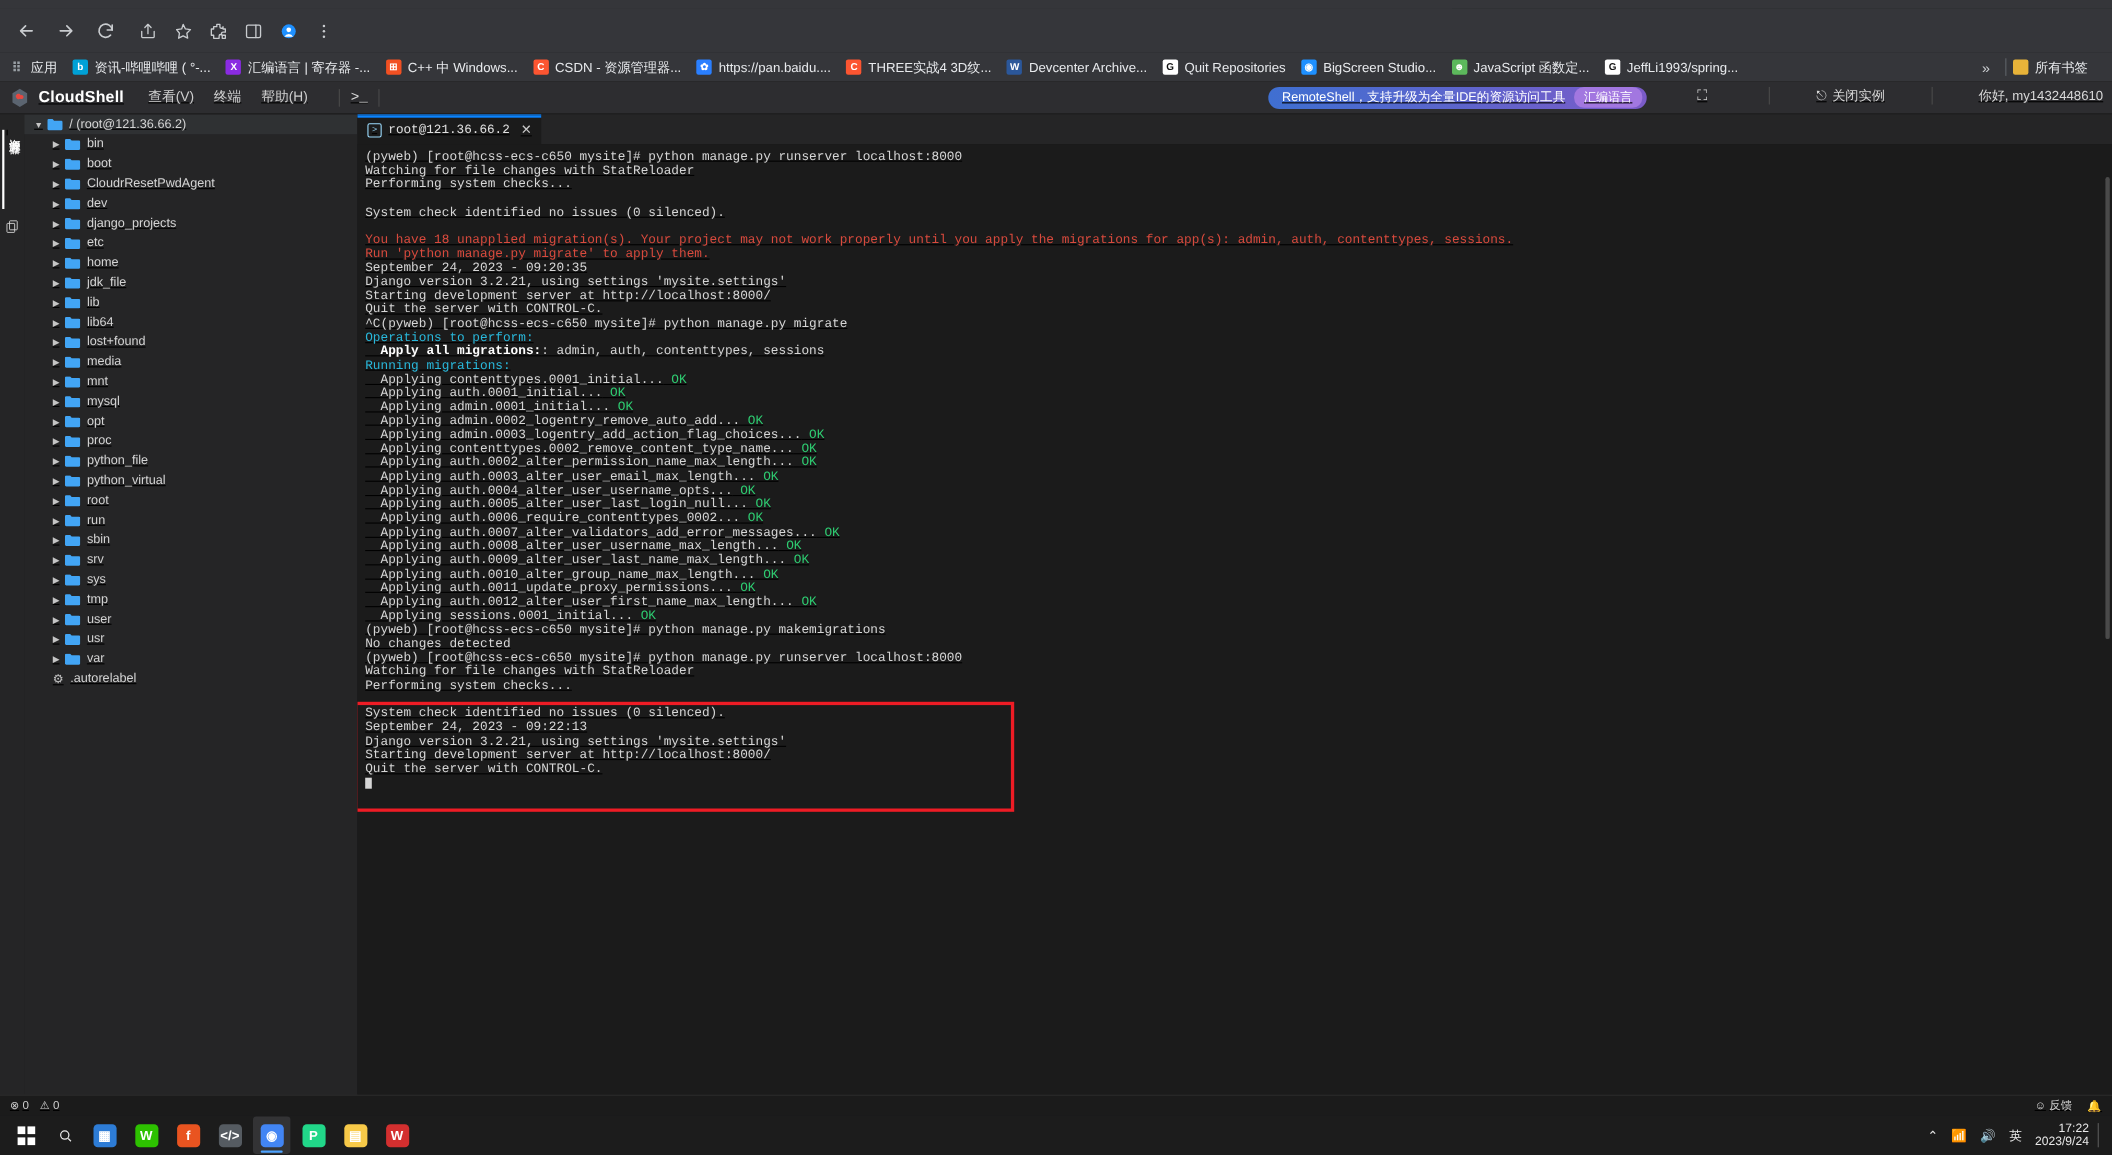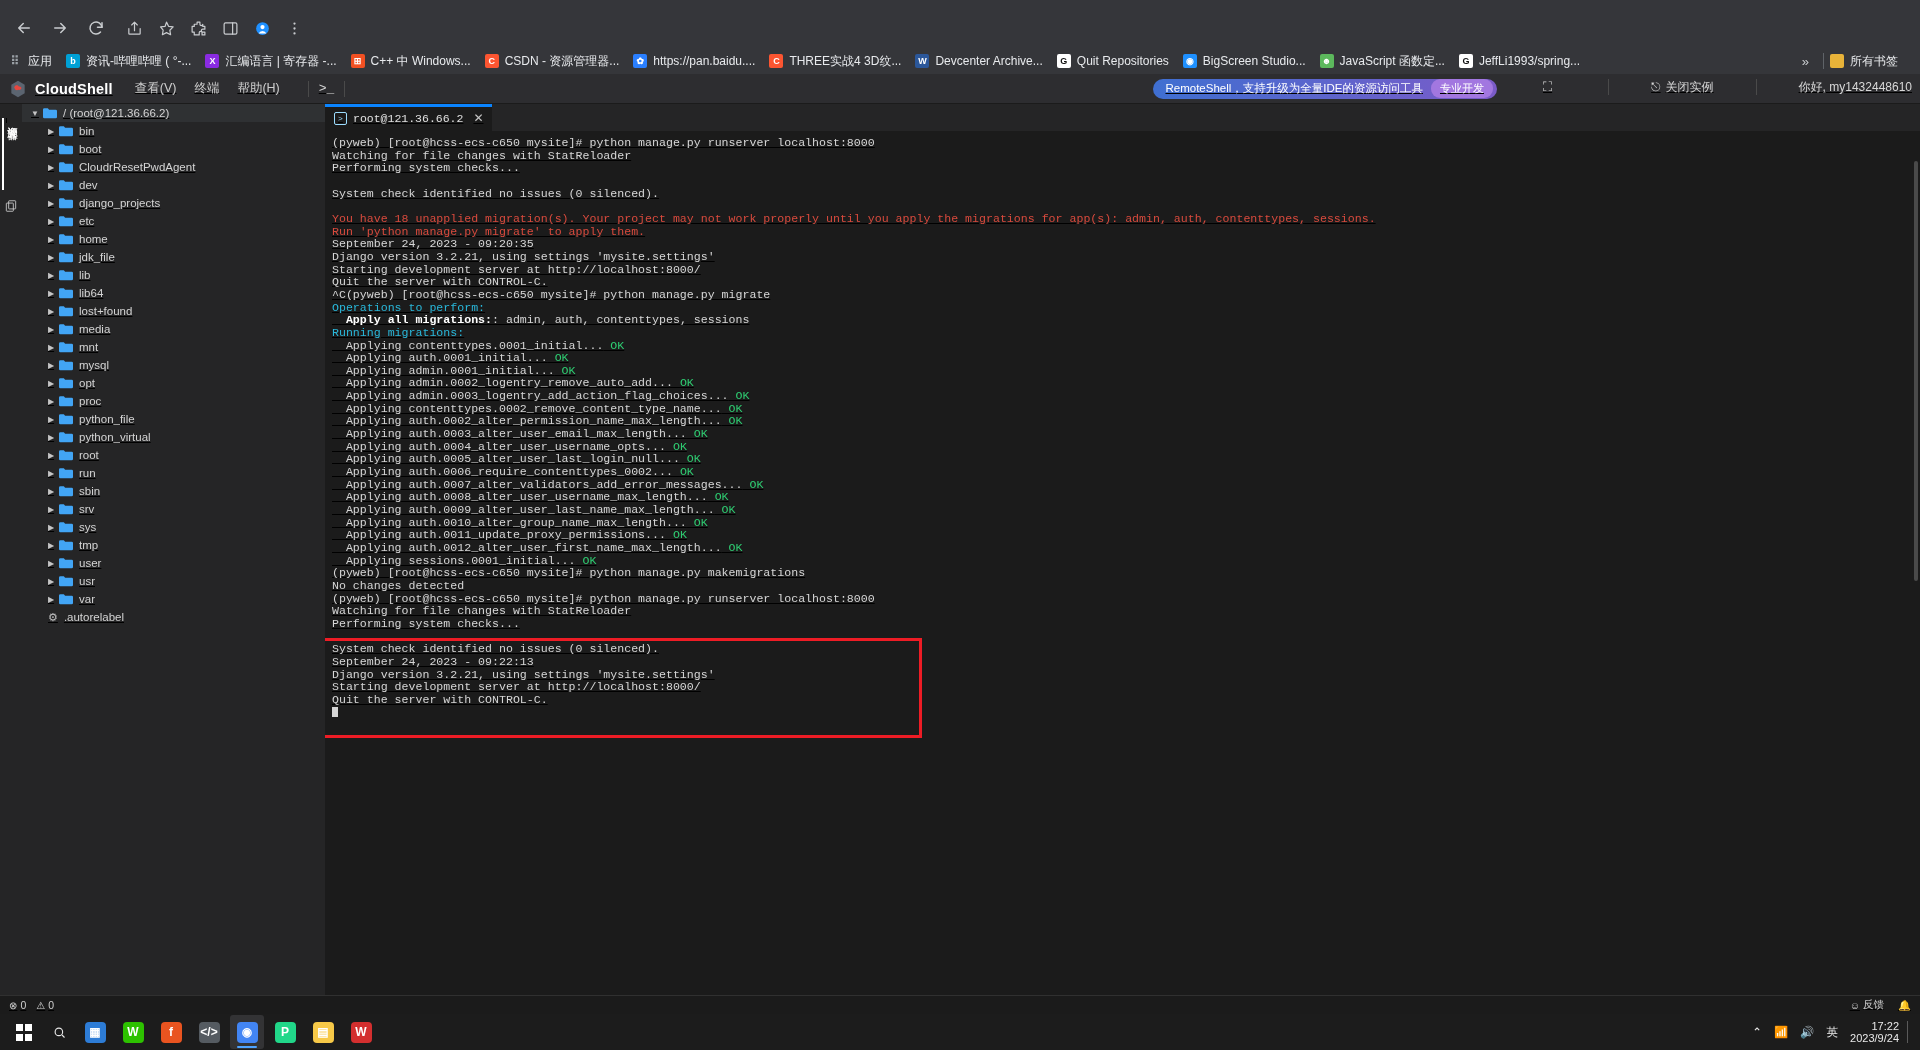--- a/index.html
+++ b/index.html
@@ -272,21 +272,21 @@
     <span class="cs-menu">查看(V)</span>
     <span class="cs-menu">终端</span>
     <span class="cs-menu">帮助(H)</span>
     <span class="vsep"></span>
     <span id="cs-term-icon">&gt;_</span>
     <span class="vsep"></span>
 
     <div id="cs-header-right">
       <div id="promo">
         <span id="promo-text">RemoteShell，支持升级为全量IDE的资源访问工具</span>
-        <span id="promo-btn">专业开发</span>
+        <span id="promo-btn">汇编语言</span>
       </div>
       <span id="fullscreen-icon">⛶</span>
       <span class="vsep"></span>
       <span id="close-inst">
         <span class="gi">⎋</span>
         <span>关闭实例</span>
       </span>
       <span class="vsep"></span>
       <span id="greeting">你好, my1432448610</span>
     </div>

